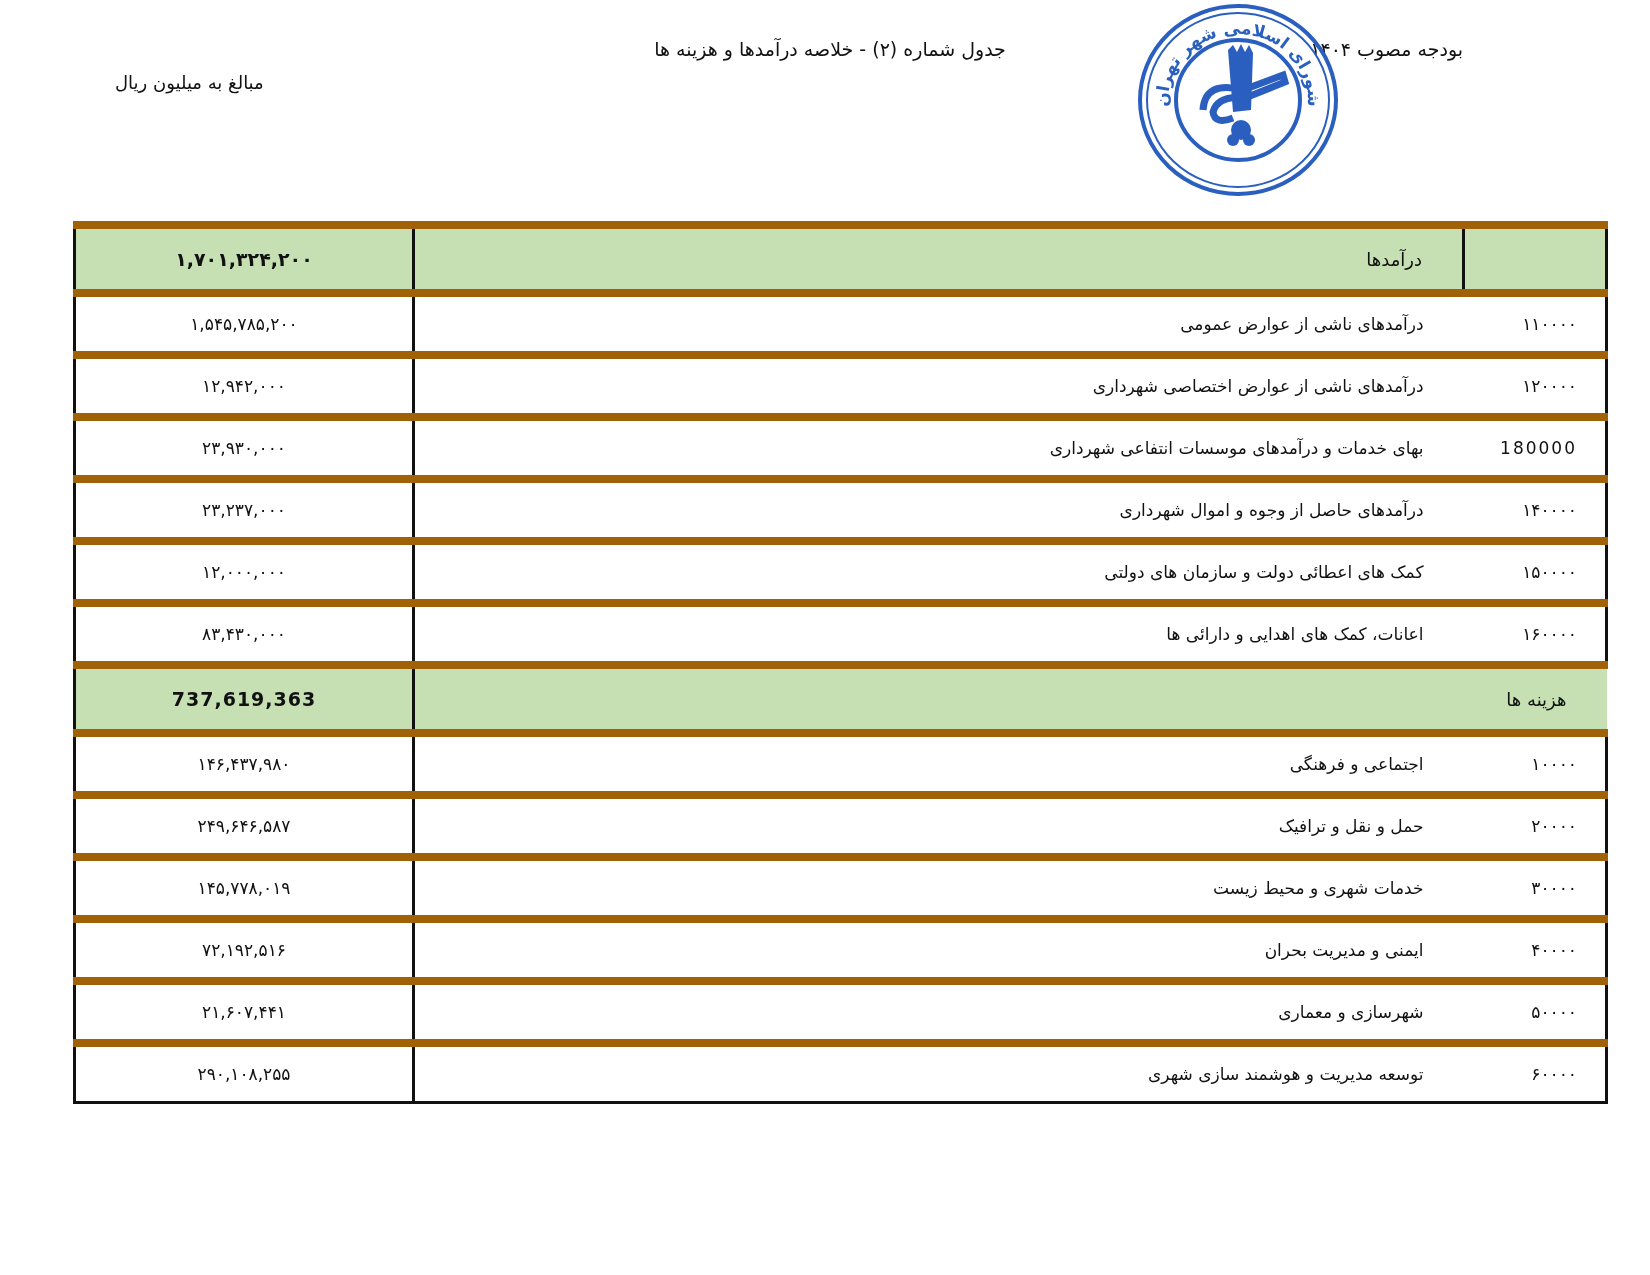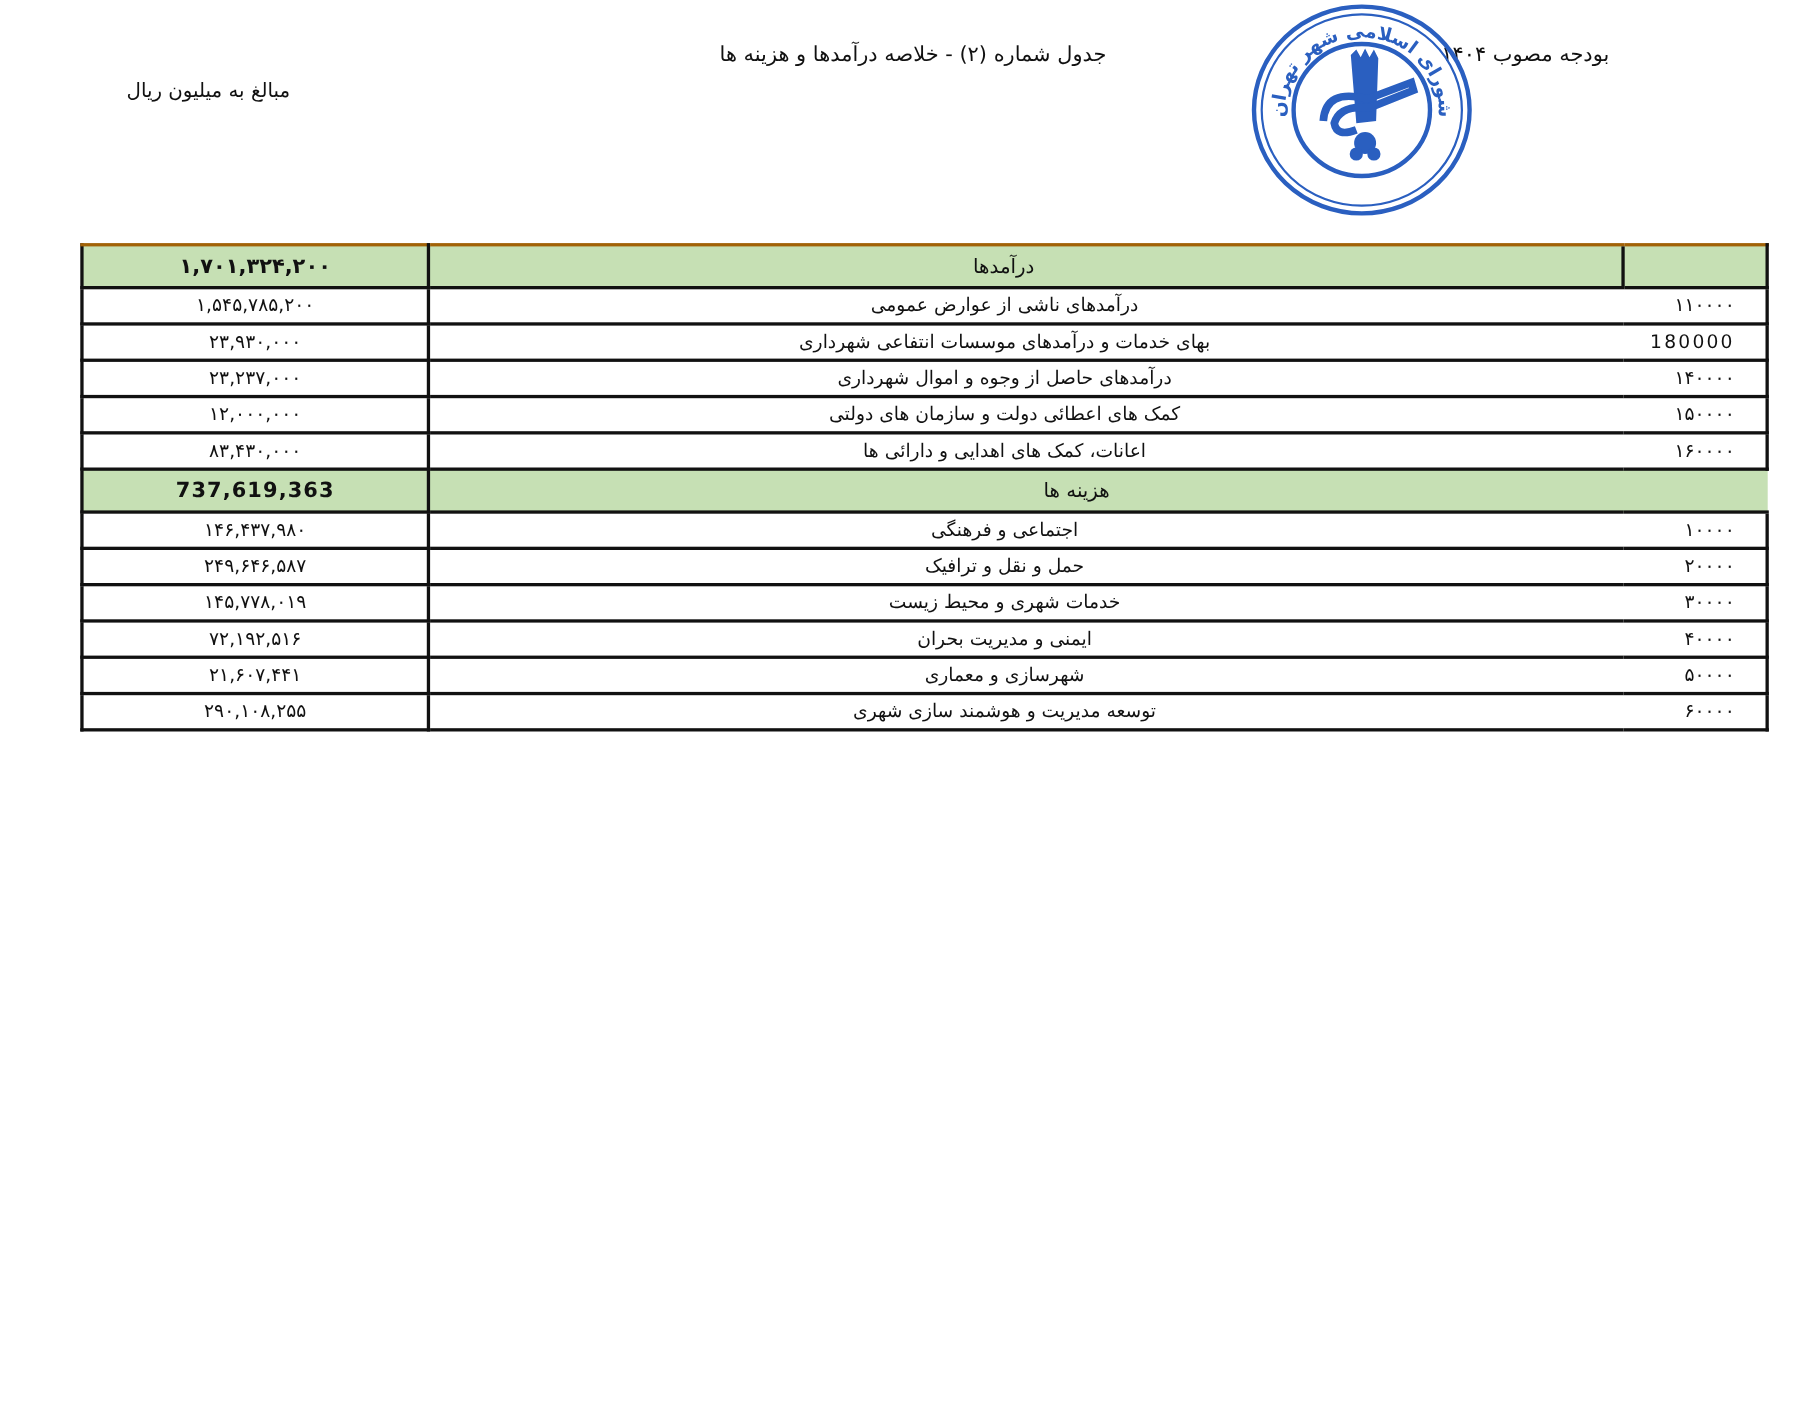--- a/index.html
+++ b/index.html
@@ -20,29 +20,29 @@
     font-size: 18px; direction: rtl;
   }
   .seal {
     position: absolute; left: 1133px; top: 0px; width: 210px; height: 200px;
   }
   table.budget {
     position: absolute; left: 73px; top: 221px; width: 1535px;
     border-collapse: collapse; direction: ltr;
   }
   table.budget td {
-    border-top: 3px solid #a16207; border-bottom: 3px solid #111;
-    height: 30px; padding: 0; font-size: 17px;
+    border-top: 8px solid #a16207; border-bottom: 3px solid #111;
+    height: 30px; padding: 12px; font-size: 17px;
   }
   table.budget td.amt {
     width: 312px; text-align: center; border-left: 3px solid #111; border-right: 3px solid #111;
     direction: rtl; letter-spacing: 1px;
   }
   table.budget td.lbl {
-    text-align: center; direction: rtl; padding-right: 40px; border-right: none; margin-top: 34px;
+    text-align: right; direction: rtl; padding-right: 40px; border-right: none; margin-top: 34px;
   }
   table.budget td.code {
     width: 100px; text-align: right; direction: rtl; padding-right: 28px;
     border-right: 3px solid #111; letter-spacing: 2px;
   }
   table.budget tr.total td { background: #c6e0b4; height: 36px; }
   table.budget tr.total td.amt { font-weight: bold; font-size: 19px; }
   table.budget tr.total td.lbl { font-size: 18px; }
   table.budget tr.first td.code { border-left: 3px solid #111; }
 </style>
@@ -72,20 +72,25 @@
   <tbody id="tbody">
       <tr class="total first">
         <td class="amt">۱,۷۰۱,۳۲۴,۲۰۰</td>
         <td class="lbl">درآمدها</td>
         <td class="code"></td>
       </tr>
       <tr class="row">
         <td class="amt">۱,۵۴۵,۷۸۵,۲۰۰</td>
         <td class="lbl">درآمدهای ناشی از عوارض عمومی</td>
         <td class="code">۱۱۰۰۰۰</td>
+      </tr>
+      <tr class="row">
+        <td class="amt">۱۲,۹۴۲,۰۰۰</td>
+        <td class="lbl">درآمدهای ناشی از عوارض اختصاصی شهرداری</td>
+        <td class="code">۱۲۰۰۰۰</td>
       </tr>
       <tr class="row">
         <td class="amt">۲۳,۹۳۰,۰۰۰</td>
         <td class="lbl">بهای خدمات و درآمدهای موسسات انتفاعی شهرداری</td>
         <td class="code">180000</td>
       </tr>
       <tr class="row">
         <td class="amt">۲۳,۲۳۷,۰۰۰</td>
         <td class="lbl">درآمدهای حاصل از وجوه و اموال شهرداری</td>
         <td class="code">۱۴۰۰۰۰</td>

